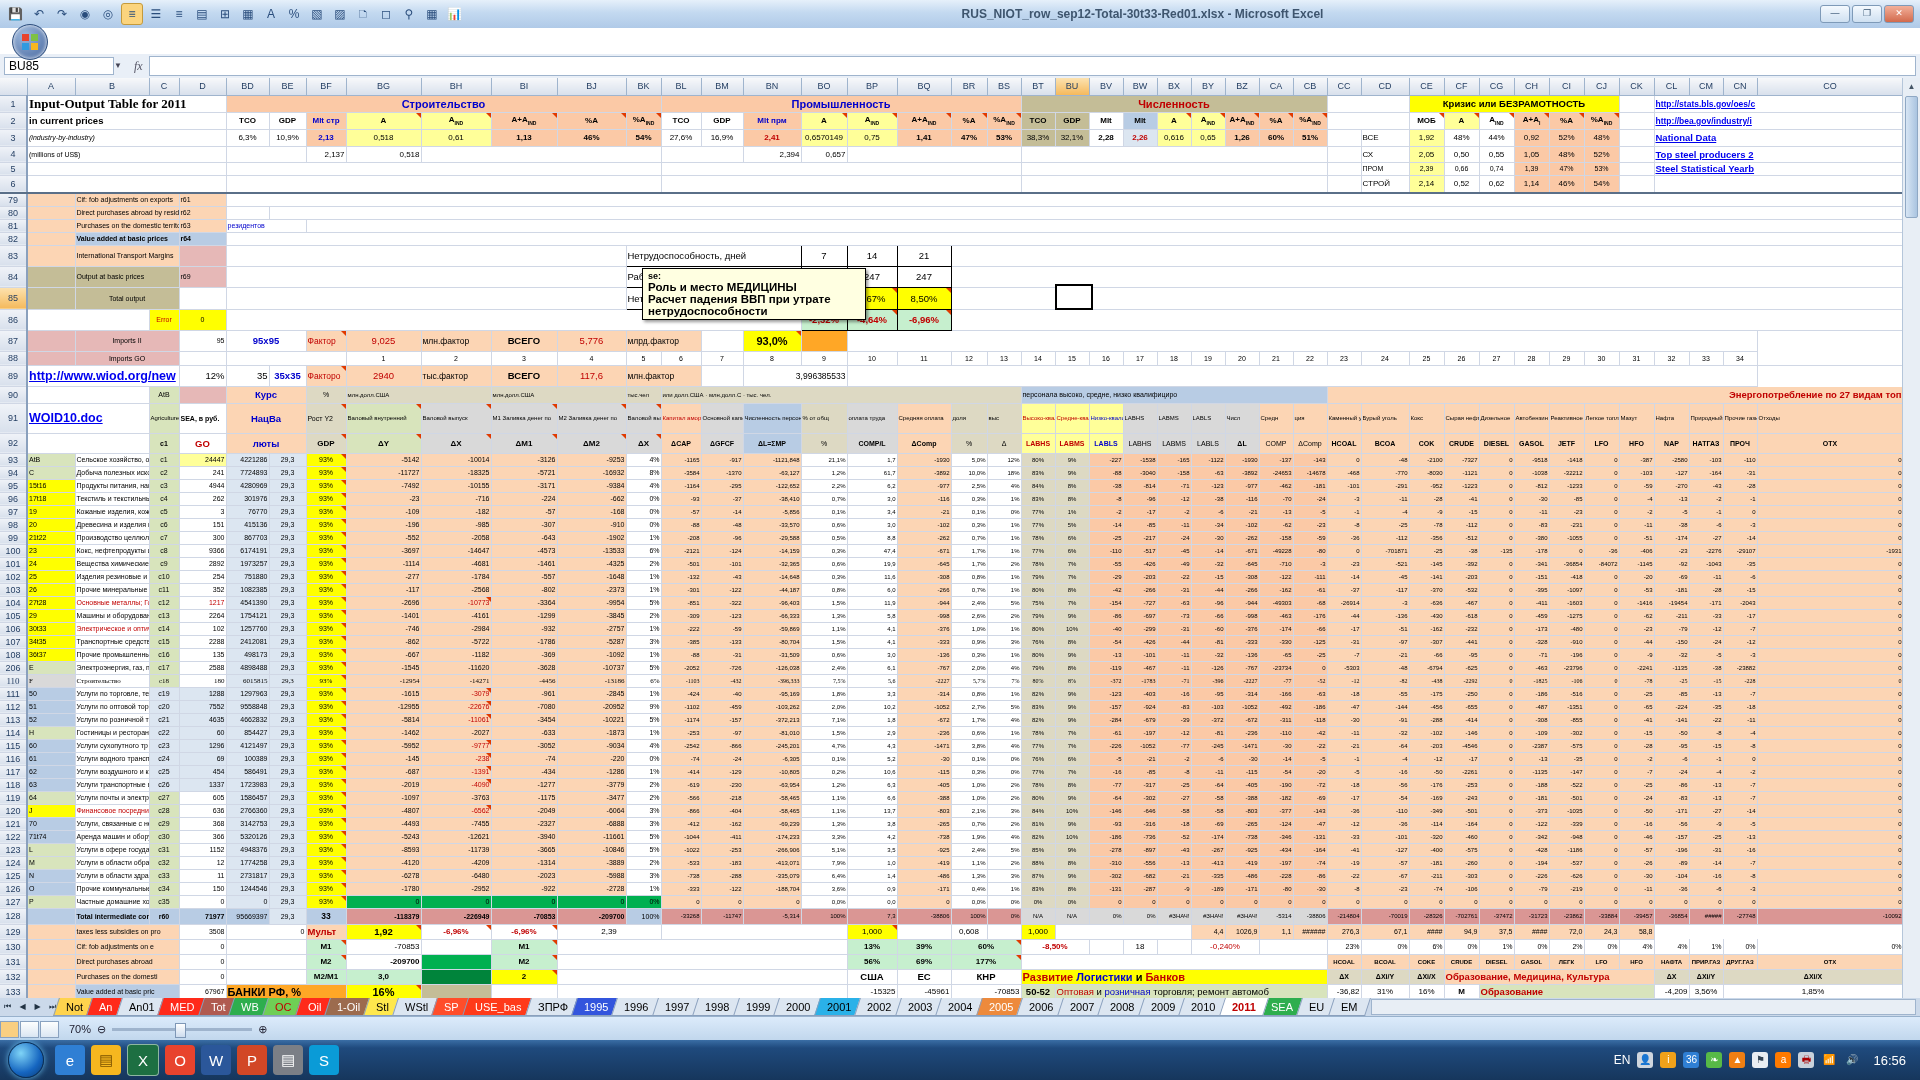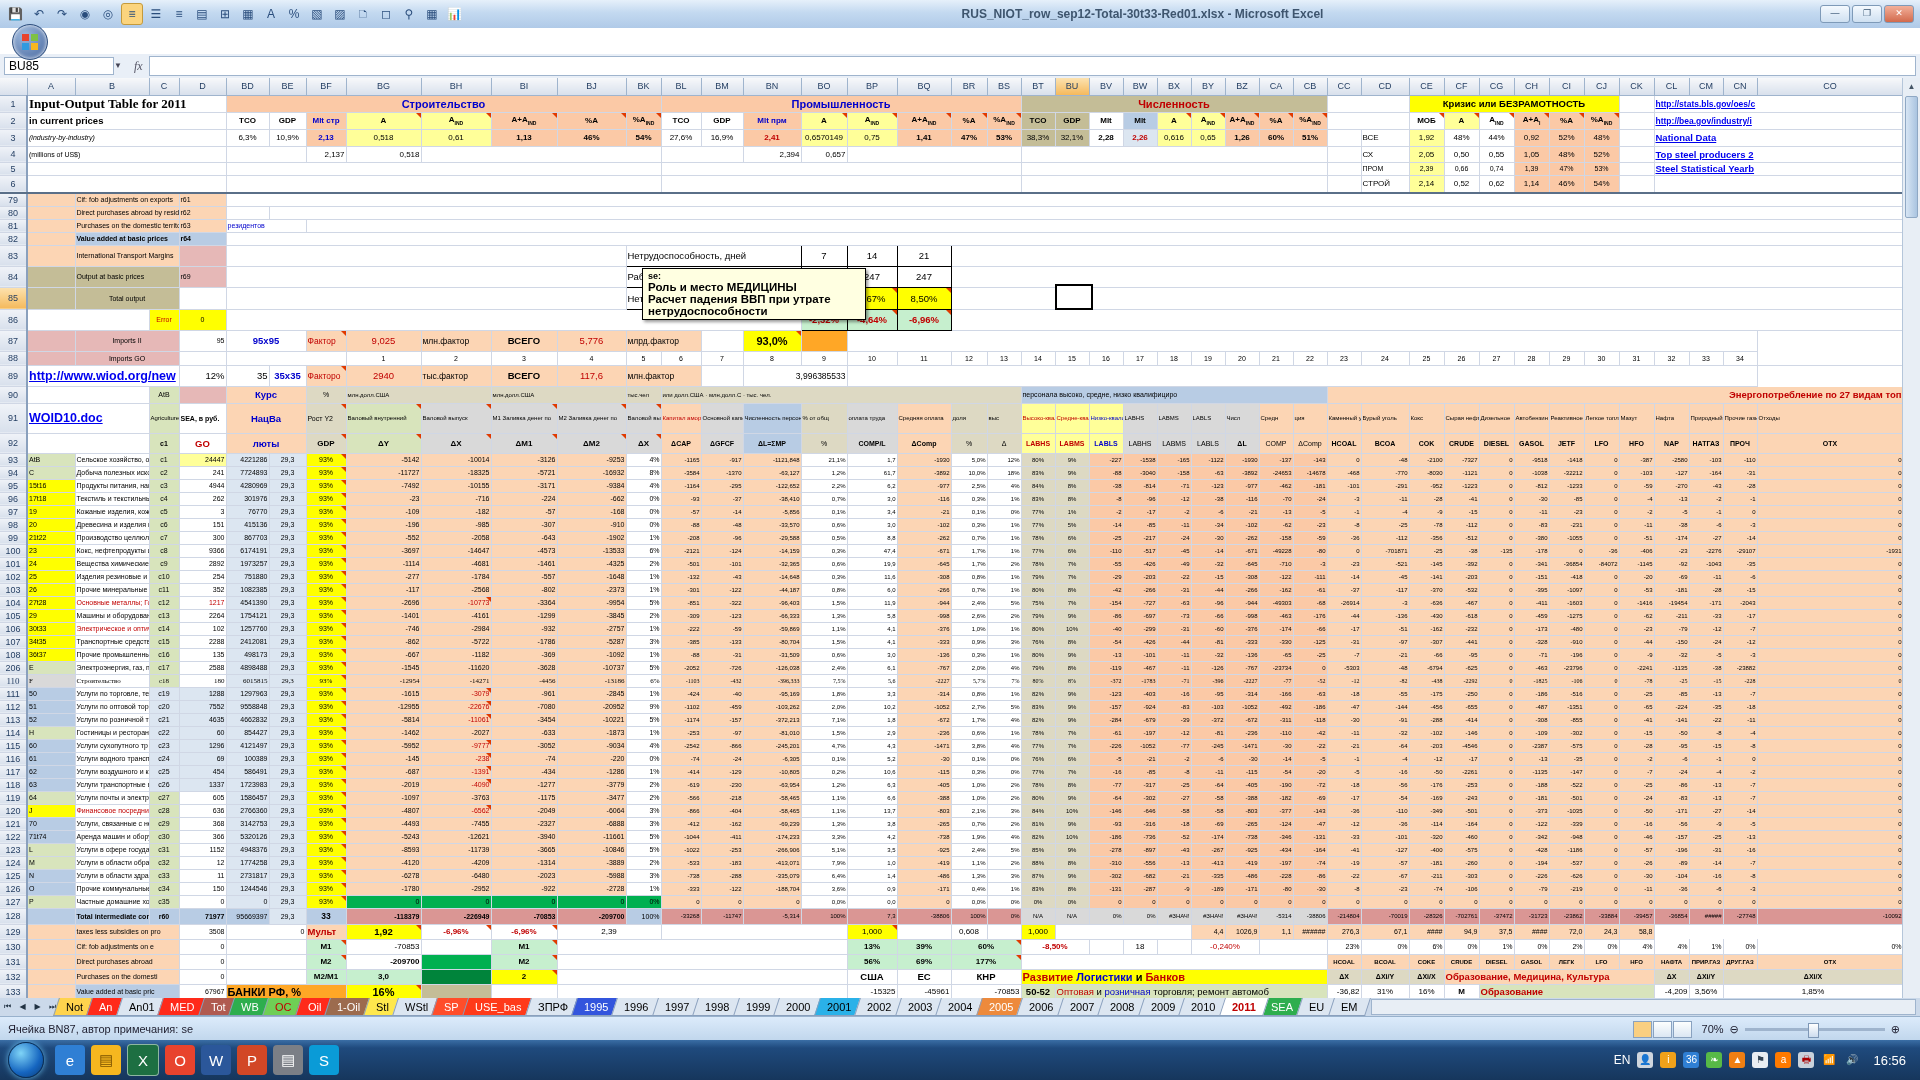--- a/index.html
+++ b/index.html
@@ -2512,21 +2512,20 @@
         <div class="stab" style="background: rgb(220, 230, 241);">
           <span>EM</span>
         </div>
       </span>
     <span id="hscroll">
         <span class="htrack"></span>
       </span>
   </div>
 
   <div id="statusbar">
-    <span class="left">Ячейка BN87, автор примечания: se</span>
     <span class="viewbtns">
         <i class="on"></i>
         <i></i>
         <i></i>
       </span>
     <span id="zoomctl">
       <span>70%</span>
       <span>⊖</span>
       <span id="zslider">
           <span class="zth"></span>

